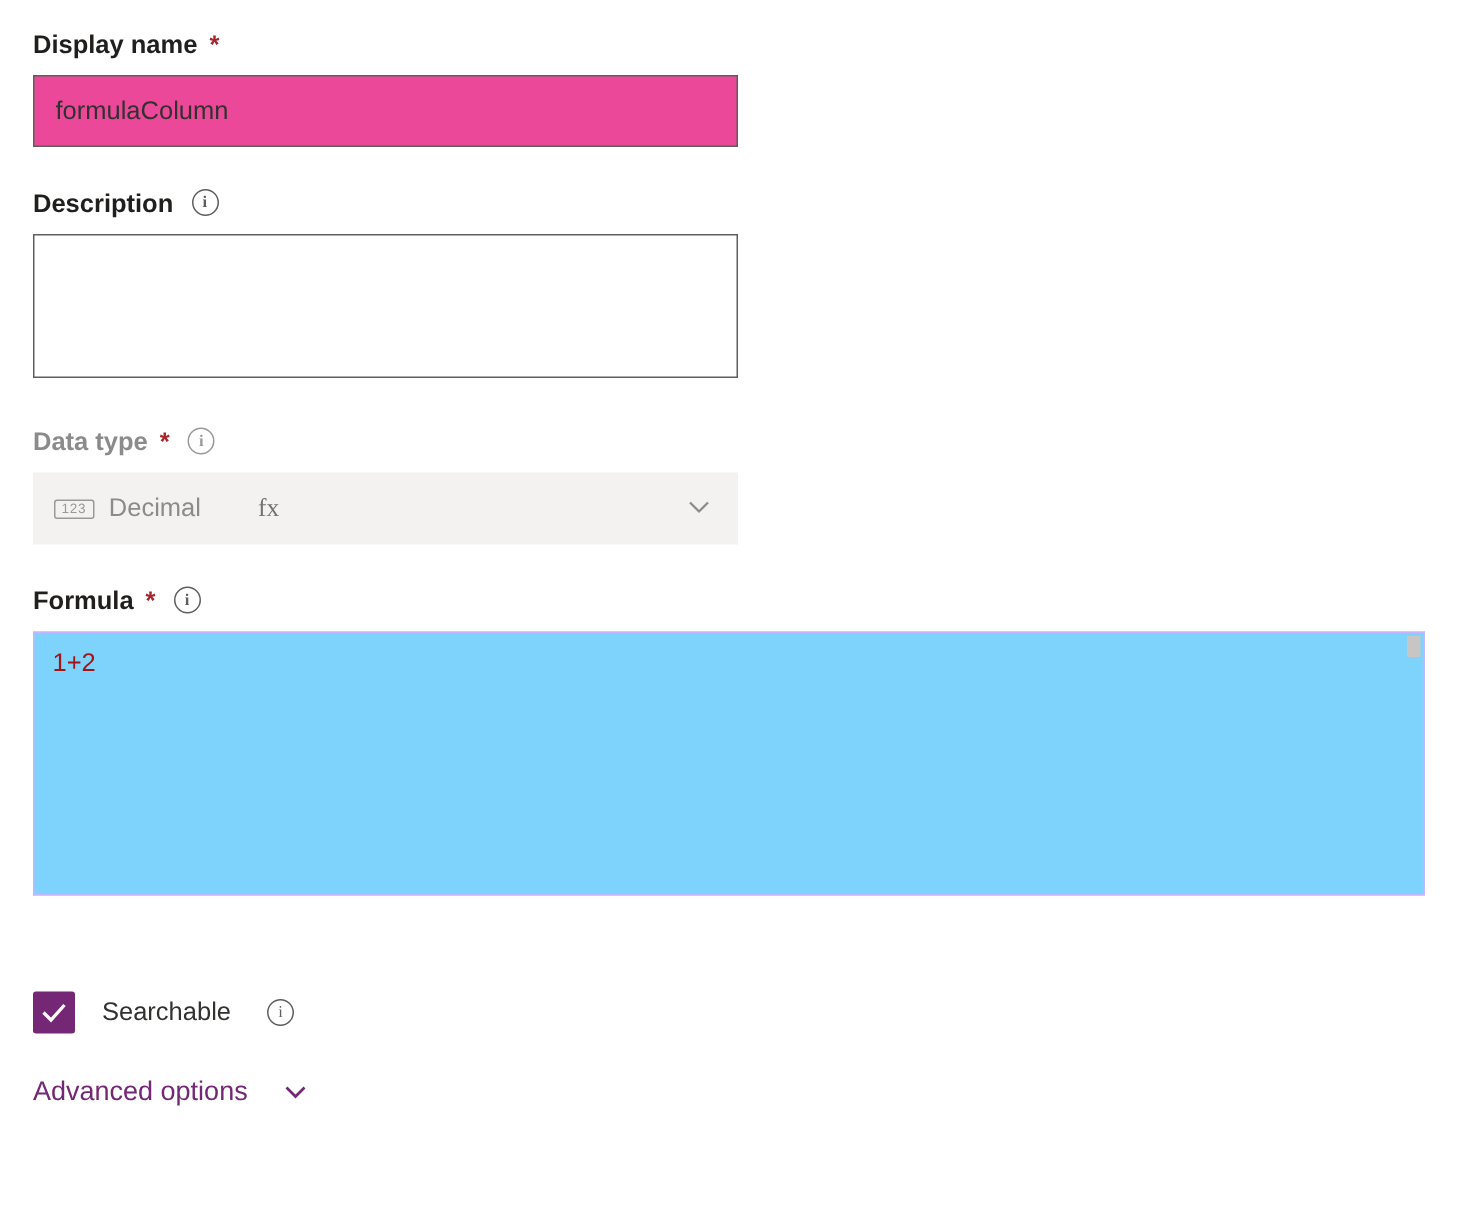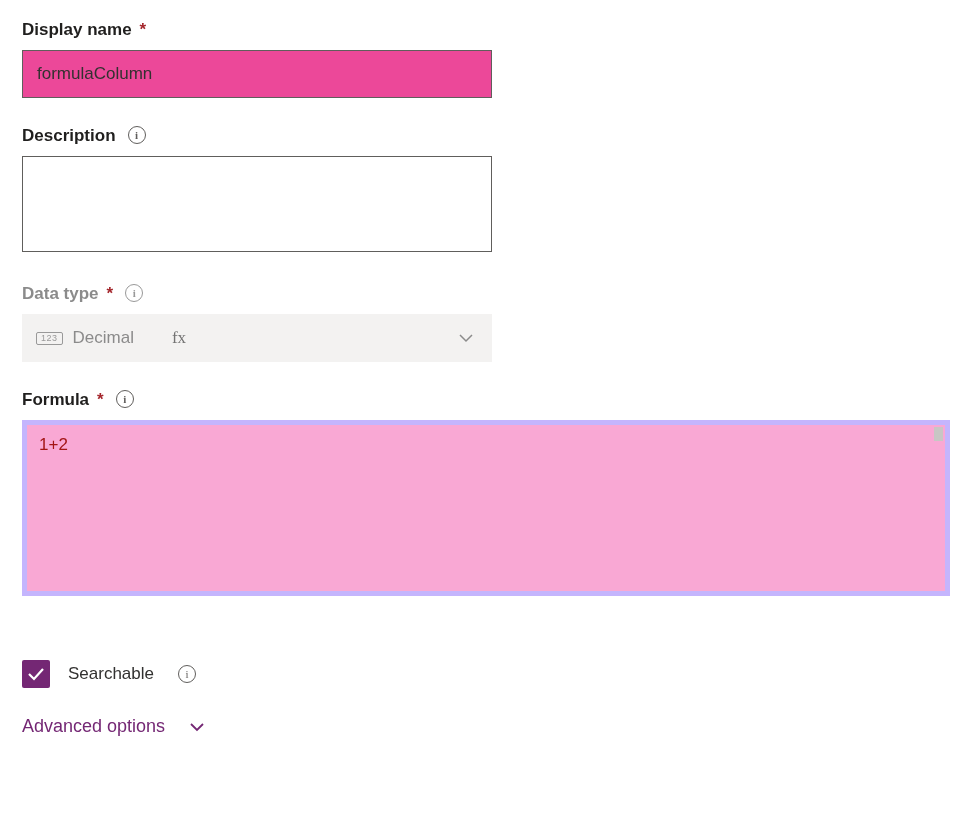--- a/index.html
+++ b/index.html
@@ -116,25 +116,25 @@
       transform: translateY(-50%);
     }
     .chevron-down svg {
       stroke: #8b8b8b;
       fill: none;
       stroke-width: 1.5;
     }
     .formula-editor {
       width: 928px;
       height: 176px;
-      border: 5px solid #c4b5fd;
+      border: 1px solid #c4b5fd;
       padding: 10px 12px;
       font-size: 17px;
       position: relative;
-      background: #f9a8d4;
+      background: #7dd3fc;
     }
     .formula-editor .scrollbar-indicator {
       position: absolute;
       right: 2px;
       top: 2px;
       width: 9px;
       height: 14px;
       background: #c8c6c4;
     }
     .formula-num {

